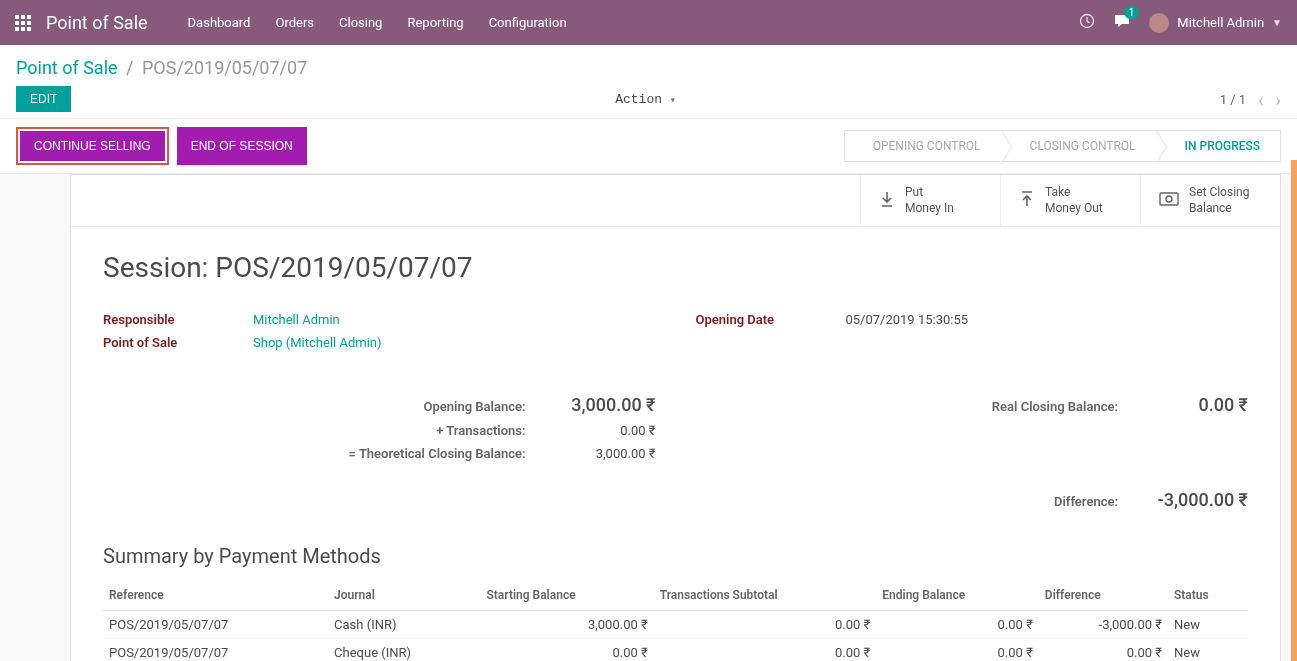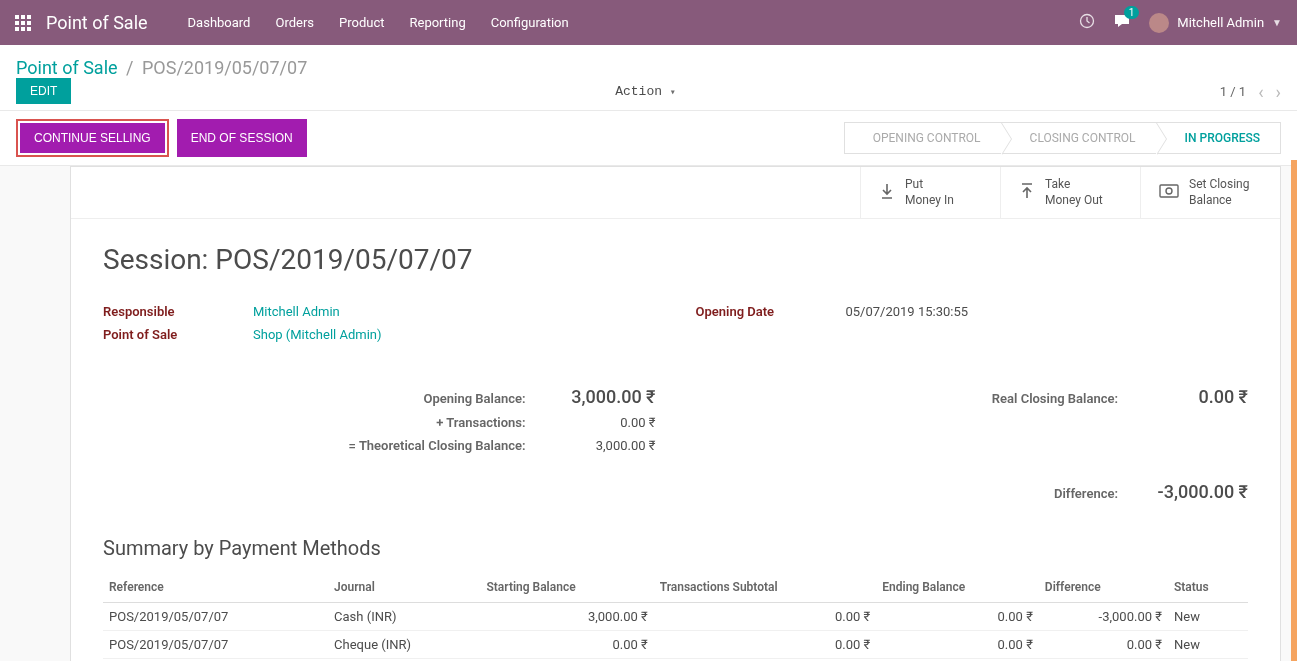--- a/index.html
+++ b/index.html
@@ -15,21 +15,21 @@
 .nav-right { margin-left: auto; display: flex; align-items: center; gap: 18px; }
 .nav-right .clock-icon { opacity: 0.8; }
 .chat-badge { position: relative; }
 .chat-badge .badge { position: absolute; top: -6px; right: -8px; background: #00A09D; color: #fff; border-radius: 10px; font-size: 10px; padding: 1px 5px; }
 .user-menu { display: flex; align-items: center; gap: 8px; }
 .avatar { width: 20px; height: 20px; border-radius: 50%; background: #b88; }
 .caret-down { font-size: 10px; opacity: 0.8; }
 
 
 .crumb-bar { background: #fff; padding: 12px 16px 6px; border-bottom: 1px solid #e9e9e9; }
-.breadcrumb { font-size: 18px; }
+.breadcrumb { font-size: 18px; margin-bottom: 8px; }
 .breadcrumb .bc-root { color: #00A09D; }
 .breadcrumb .bc-sep { color: #999; margin: 0 4px; }
 .breadcrumb .bc-current { color: #999; }
 .crumb-row2 { display: flex; align-items: center; }
 .edit-btn { background: #00A09D; color: #fff; border: none; padding: 6px 14px; font-size: 12px; font-weight: 500; cursor: pointer; }
 .action-dd { margin: 0 auto; font-size: 13px; color: #4c4c4c; cursor: pointer; font-family: Liberation Mono, monospace; }
 .pager { display: flex; align-items: center; gap: 12px; color: #666; }
 .pager-arrow { font-size: 18px; color: #bbb; cursor: pointer; }
 
 
@@ -87,21 +87,21 @@
       <span></span>
       <span></span>
       <span></span>
       <span></span>
       <span></span>
   </div>
   <div class="app-title">Point of Sale</div>
   <div class="nav-links">
     <a>Dashboard</a>
     <a>Orders</a>
-    <a>Product</a>
+    <a>Closing</a>
     <a>Reporting</a>
     <a>Configuration</a>
   </div>
   <div class="nav-right">
     <span class="clock-icon">
       <svg width="16" height="16" viewBox="0 0 16 16" fill="none" stroke="#fff" stroke-width="1.3">
           <circle cx="8" cy="8" r="6.5"></circle>
           <path d="M8 4v4l2.5 2"></path>
         </svg>
     </span>

